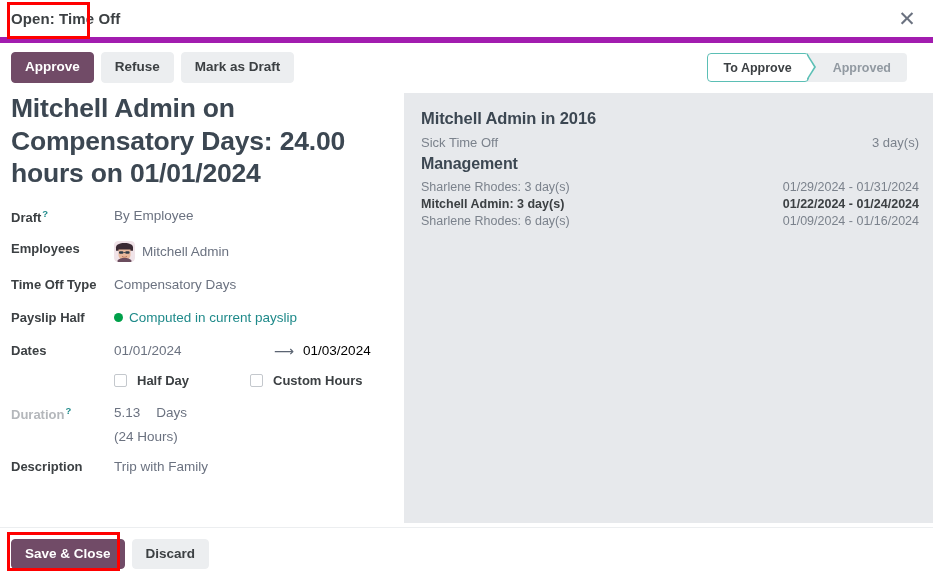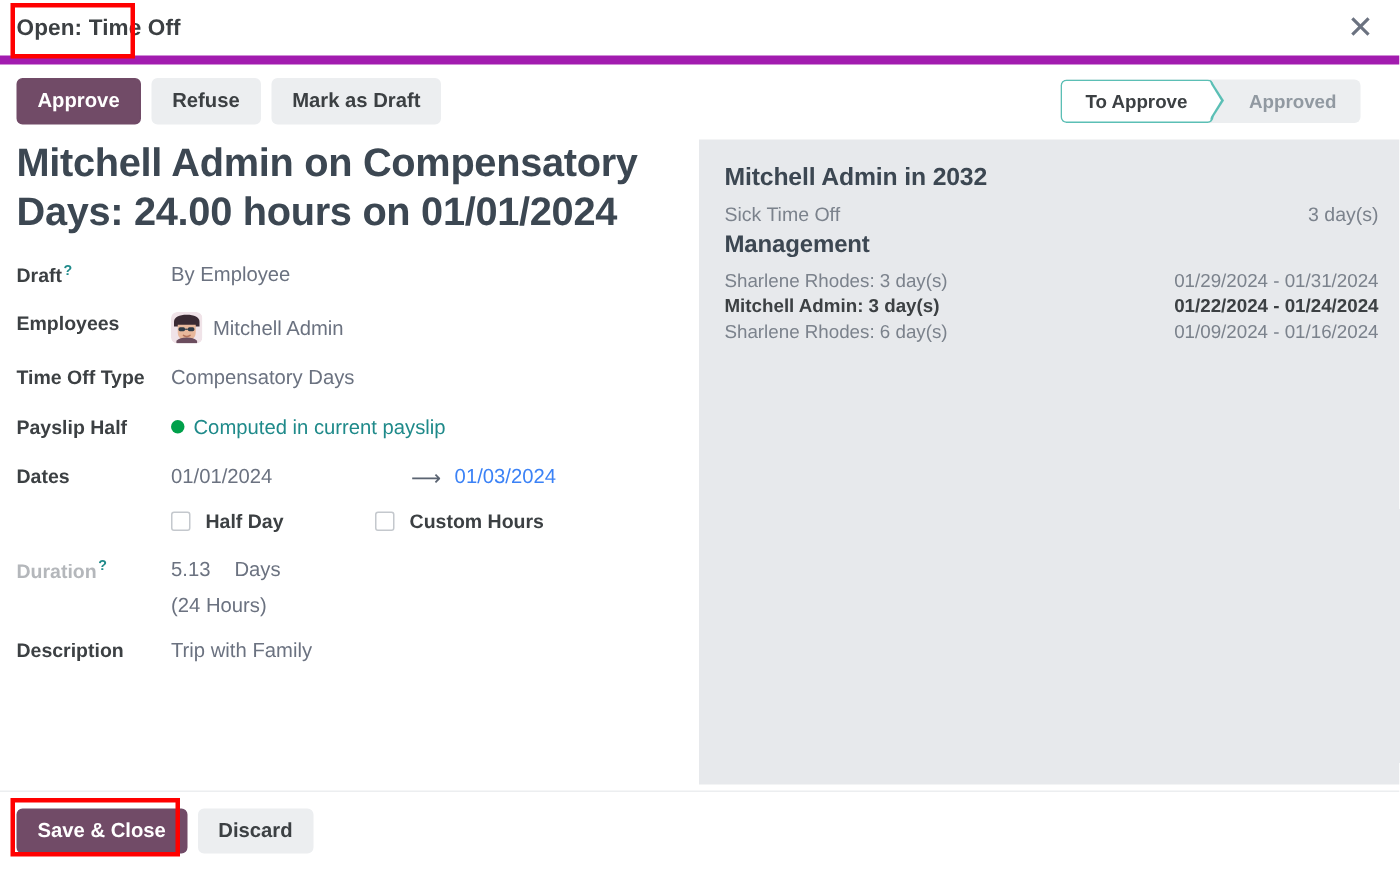--- a/index.html
+++ b/index.html
@@ -145,21 +145,21 @@
     z-index: 3;
   }
   .status-step.next { padding-left: 24px; }
 
   
   .body-wrap {
     display: flex;
     height: 434px;
   }
   .form-col {
-    width: 466px;
+    width: 404px;
     padding: 0 10px 0 11px;
   }
   .side-col {
     flex: 1;
     background: #e7e9ec;
     margin-left: 0;
     padding: 16px 14px 0 17px;
     height: 430px;
   }
 
@@ -223,21 +223,21 @@
     background: #00a04a;
     display: inline-block;
     margin-right: 6px;
   }
   .state-text { color: #1f8a8a; font-size: 13.5px; }
 
   
   .dates-wrap { display: flex; align-items: flex-end; }
   .date-from { width: 160px; font-size: 13.5px; color: #6b7280; }
   .arrow-icon { margin-right: 9px; color: #5b6472; font-size: 14px; line-height: 1; }
-  .date-to { font-size: 13.5px; color: #3b82f6; }
+  .date-to { font-size: 13.5px; color: #000000; }
 
   
   .check-row {
     display: flex;
     align-items: flex-end;
     margin-left: 103px;
     margin-bottom: 16px;
     margin-top: -2px;
   }
   .chk-group { display: flex; align-items: center; }
@@ -406,21 +406,21 @@
       <div class="duration-hours">(24 Hours)</div>
 
       <div class="field-row">
         <div class="field-label">Description</div>
         <div class="field-value">Trip with Family</div>
       </div>
 
     </div>
 
     <div class="side-col">
-      <div class="side-title">Mitchell Admin in 2032</div>
+      <div class="side-title">Mitchell Admin in 2016</div>
 
       <div class="side-sub-row">
         <span>Sick Time Off</span>
         <span>3 day(s)</span>
       </div>
 
       <div class="side-group-title">Management</div>
 
       <div class="side-item">
         <span>Sharlene Rhodes: 3 day(s)</span>

